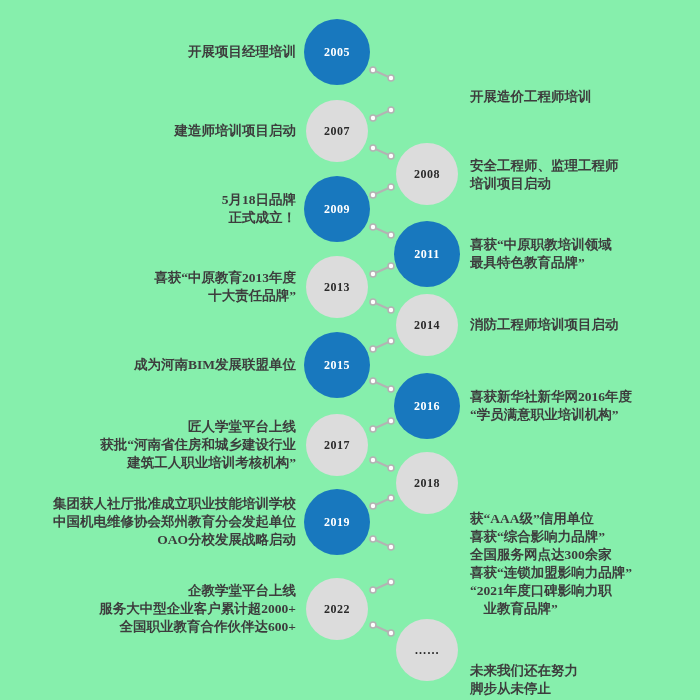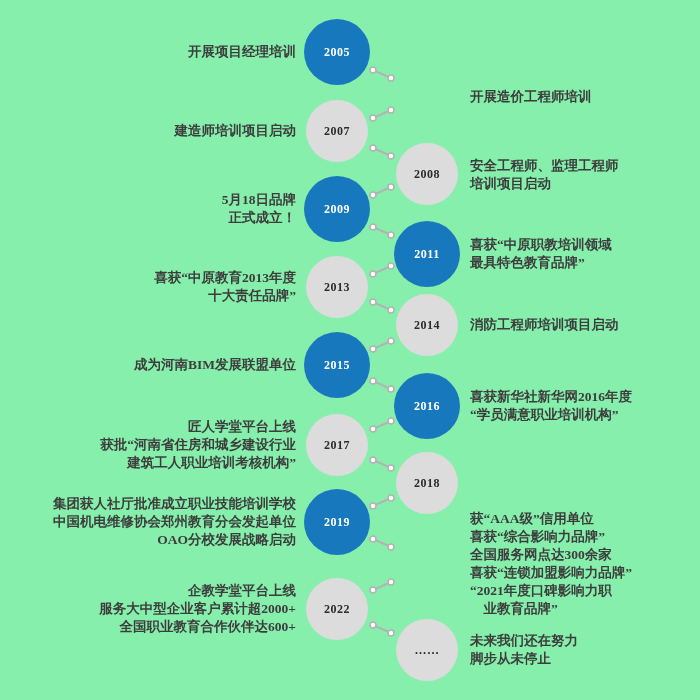--- a/index.html
+++ b/index.html
@@ -56,21 +56,21 @@
 最具特色教育品牌”</div>
   <div class="label r" style="top:325px">消防工程师培训项目启动</div>
   <div class="label r" style="top:406px">喜获新华社新华网2016年度
 “学员满意职业培训机构”</div>
   <div class="label r" style="top:564px">获“AAA级”信用单位
 喜获“综合影响力品牌”
 全国服务网点达300余家
 喜获“连锁加盟影响力品牌”
 “2021年度口碑影响力职
 　业教育品牌”</div>
-  <div class="label r" style="top:650px">未来我们还在努力
+  <div class="label r" style="top:680px">未来我们还在努力
 脚步从未停止</div>
 
   <div class="circle blue" style="left:304px;top:19px">
       <span class="yr">2005</span>
     </div>
   <div class="circle gray" style="left:306px;top:100px">
       <span class="yr">2007</span>
     </div>
   <div class="circle gray" style="left:396px;top:143px">
       <span class="yr">2008</span>

